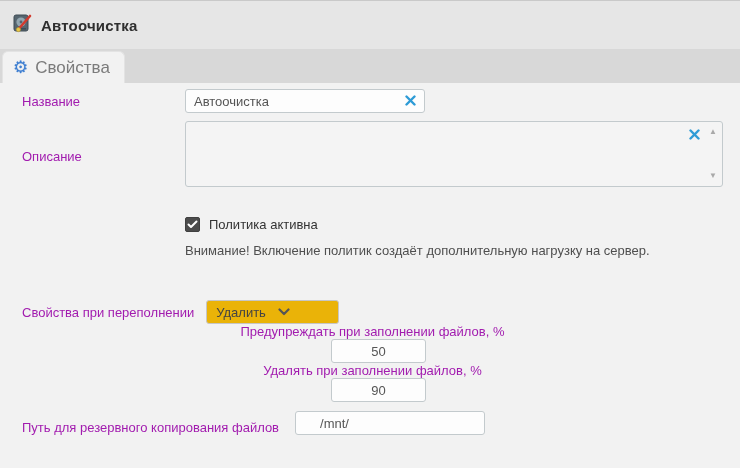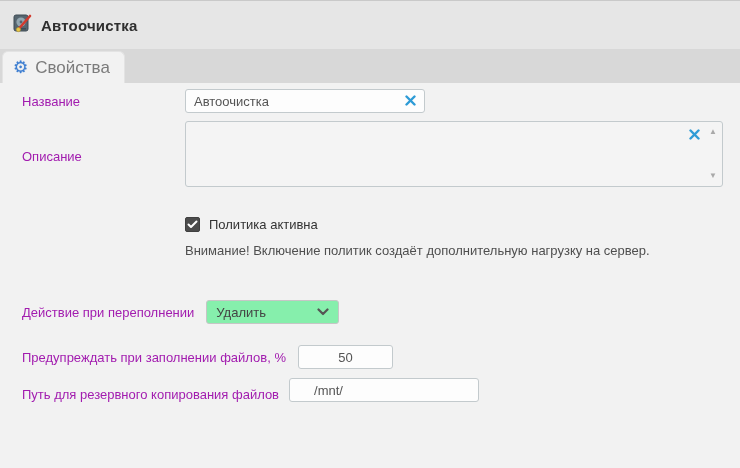--- a/index.html
+++ b/index.html
@@ -56,29 +56,29 @@
 
   .checkbox-row { margin-top:30px; margin-left:163px; display:flex; align-items:center; gap:9px; }
   .checkbox { width:15px; height:15px; background:#4c4c4c; border:1px solid #404040; border-radius:2px;
               display:flex; align-items:center; justify-content:center; cursor:pointer; }
   .checkbox svg { display:block; }
   .checkbox-label { color:#333; }
 
   .warning { margin-top:11px; margin-left:163px; font-size:13px; color:#4f4f4f; }
 
   .select-row { margin-top:42px; }
-  .select-box { margin-left:12px; width:133px; height:24px; background:#86efac; border:1px solid #c6c6c6;
-                border-radius:3px; display:flex; align-items:center; justify-content:space-between;
+  .select-box { margin-left:12px; width:133px; height:24px; background:#eab308; border:1px solid #c6c6c6;
+                border-radius:3px; display:flex; align-items:center; justify-content:flex-start;
                 padding:0 9px; cursor:pointer; color:#444;gap:12px; }
   .select-box .chev { display:flex; align-items:center; }
 
-  .num-row { margin-top:21px; }
+  .num-row { margin-top:0;flex-direction:column; }
   .num-row input { margin-left:12px; width:95px;text-align:center; }
   .path-row { margin-top:9px;align-items:flex-end; }
-  .path-row input { margin-left:10px; width:190px;padding-left:24px; }
+  .path-row input { margin-left:16px; width:190px;padding-left:24px; }
 </style>
 </head>
 <body>
 
 <div class="app">
 
   <div class="header">
     <span>
       <svg width="21" height="21" viewBox="0 0 21 21">
         <rect x="2" y="2" width="14" height="16" rx="2" fill="#56656f" stroke="#3f4c55"></rect>
@@ -136,37 +136,41 @@
         <svg width="11" height="9" viewBox="0 0 11 9">
           <polyline points="1.5,4.5 4,7 9.5,1.5" fill="none" stroke="#ffffff" stroke-width="2" stroke-linecap="round" stroke-linejoin="round"></polyline>
         </svg>
       </span>
       <span class="checkbox-label">Политика активна</span>
     </div>
 
     <div class="warning">Внимание! Включение политик создаёт дополнительную нагрузку на сервер.</div>
 
     <div class="row select-row">
-      <span class="lbl">Действие при переполнении</span>
+      <span class="lbl">Свойства при переполнении</span>
       <div class="select-box">
         <span>Удалить</span>
         <span class="chev">
           <svg width="12" height="8" viewBox="0 0 12 8">
             <polyline points="1.5,1.5 6,6 10.5,1.5" fill="none" stroke="#555555" stroke-width="2.2" stroke-linecap="round" stroke-linejoin="round"></polyline>
           </svg>
         </span>
       </div>
     </div>
 
     <div class="row num-row">
       <span class="lbl">Предупреждать при заполнении файлов, %</span>
       <input type="text" value="50" style="">
     </div>
 
 
+    <div class="row num-row">
+      <span class="lbl">Удалять при заполнении файлов, %</span>
+      <input type="text" value="90" style="">
+    </div>
 
     <div class="row path-row">
       <span class="lbl">Путь для резервного копирования файлов</span>
       <input type="text" value="/mnt/" style="">
     </div>
 
   </div>
 </div>
 
 </body></html>

